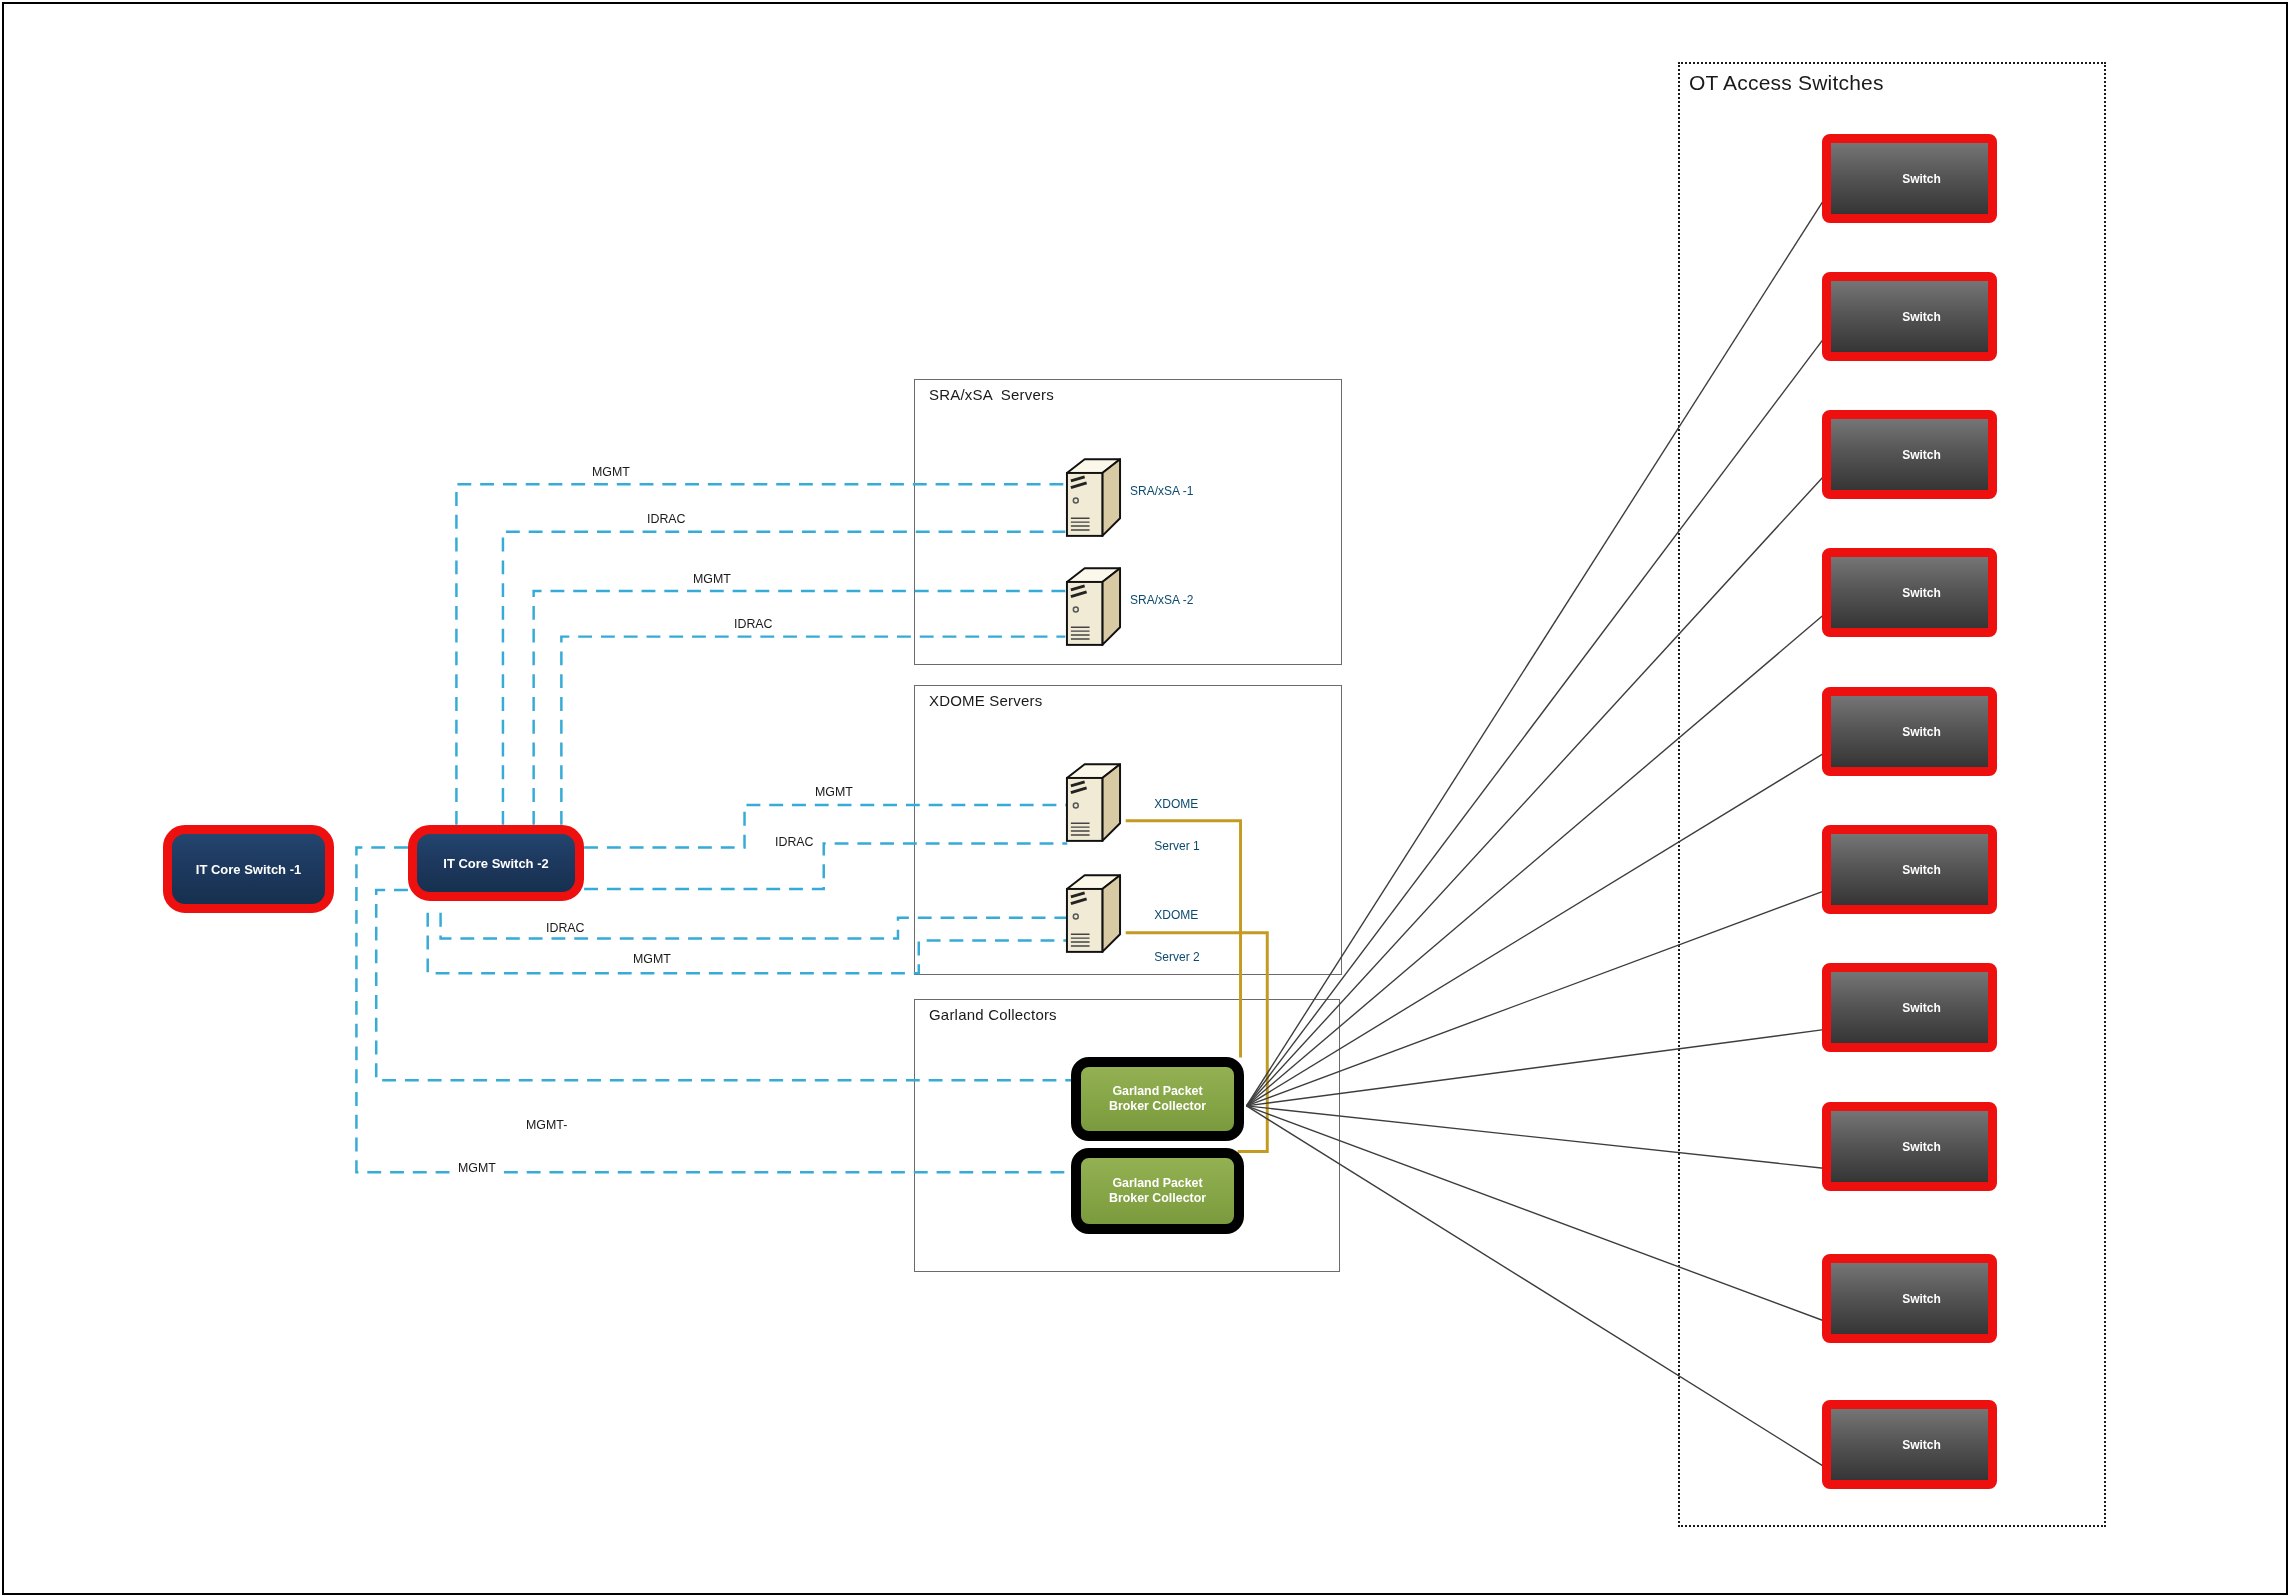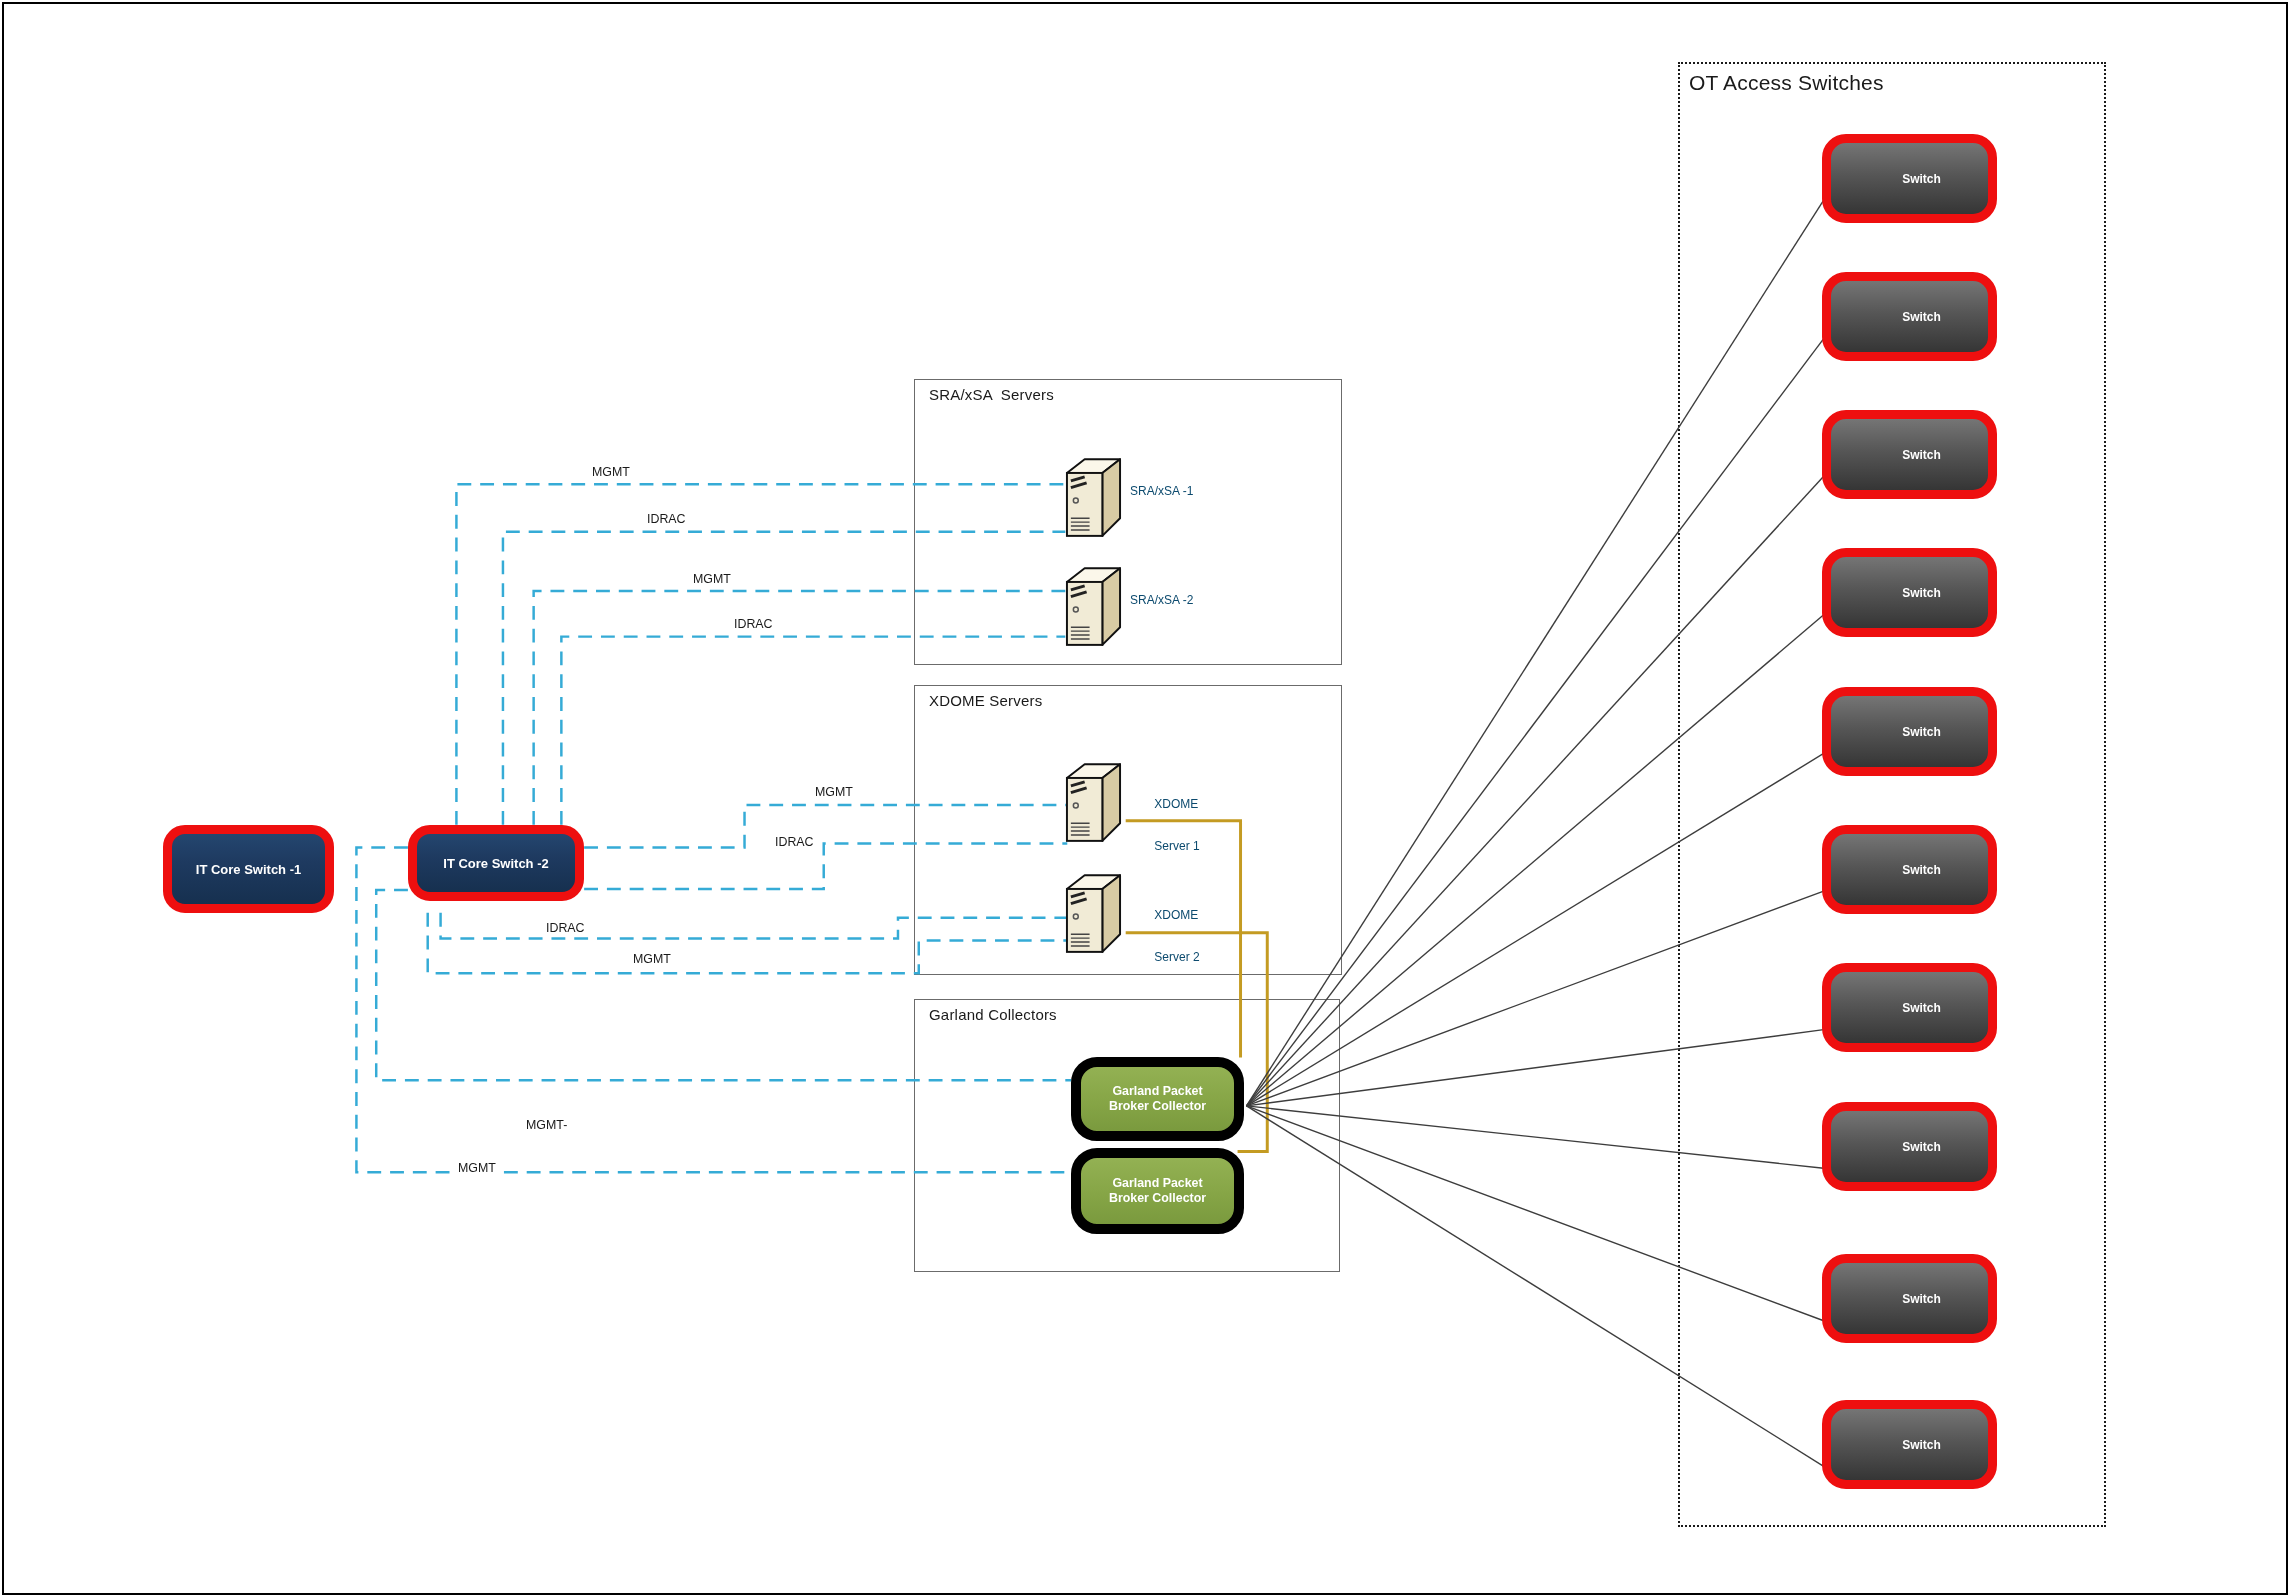--- a/index.html
+++ b/index.html
@@ -37,28 +37,28 @@
   .fan{stroke:var(--line-gray);stroke-width:1.4;fill:none;}
 
   
   .core-switch{position:absolute;box-sizing:border-box;border:9px solid var(--red-border);
     border-radius:22px;background:linear-gradient(180deg,#24466f 0%,var(--navy-fill) 40%,#16304f 100%);
     display:flex;align-items:center;justify-content:center;color:#fff;font-weight:bold;font-size:13px;}
   #core-switch-1{left:163px;top:825px;width:171px;height:88px;}
   #core-switch-2{left:408px;top:825px;width:176px;height:76px;}
 
   .collector{position:absolute;left:1071px;width:173px;box-sizing:border-box;border:10px solid #000;
-    border-radius:26px;background:linear-gradient(180deg,var(--green-top) 0%,#86A546 55%,var(--green-bottom) 100%);
+    border-radius:18px;background:linear-gradient(180deg,var(--green-top) 0%,#86A546 55%,var(--green-bottom) 100%);
     display:flex;align-items:center;justify-content:center;text-align:center;color:#fff;font-weight:bold;
     font-size:12.4px;line-height:15px;padding:0 10px;}
   #collector-1{top:1057px;height:84px;}
   #collector-2{top:1148px;height:86px;}
 
   .ot-switch{position:absolute;left:1822px;width:175px;height:89px;box-sizing:border-box;
-    border:9px solid var(--red-border);border-radius:24px;
+    border:9px solid var(--red-border);border-radius:8px;
     background:linear-gradient(180deg,var(--switch-top) 0%,#565656 45%,var(--switch-bottom) 100%);
     display:flex;align-items:center;justify-content:center;color:#fff;font-weight:bold;font-size:12px;padding-left:24px;}
 
   .server-icon{position:absolute;width:59px;height:85px;}
   .server-label{position:absolute;font-size:12px;color:#0c4a6e;white-space:pre;line-height:21px;}
 
   .line-label{position:absolute;font-size:12.4px;color:#1a1a1a;background:#fff;padding:0 3px;white-space:nowrap;}
 
   
   #prepared-box{position:absolute;left:4px;top:1428px;width:382px;height:162px;border:1.5px solid #000;

